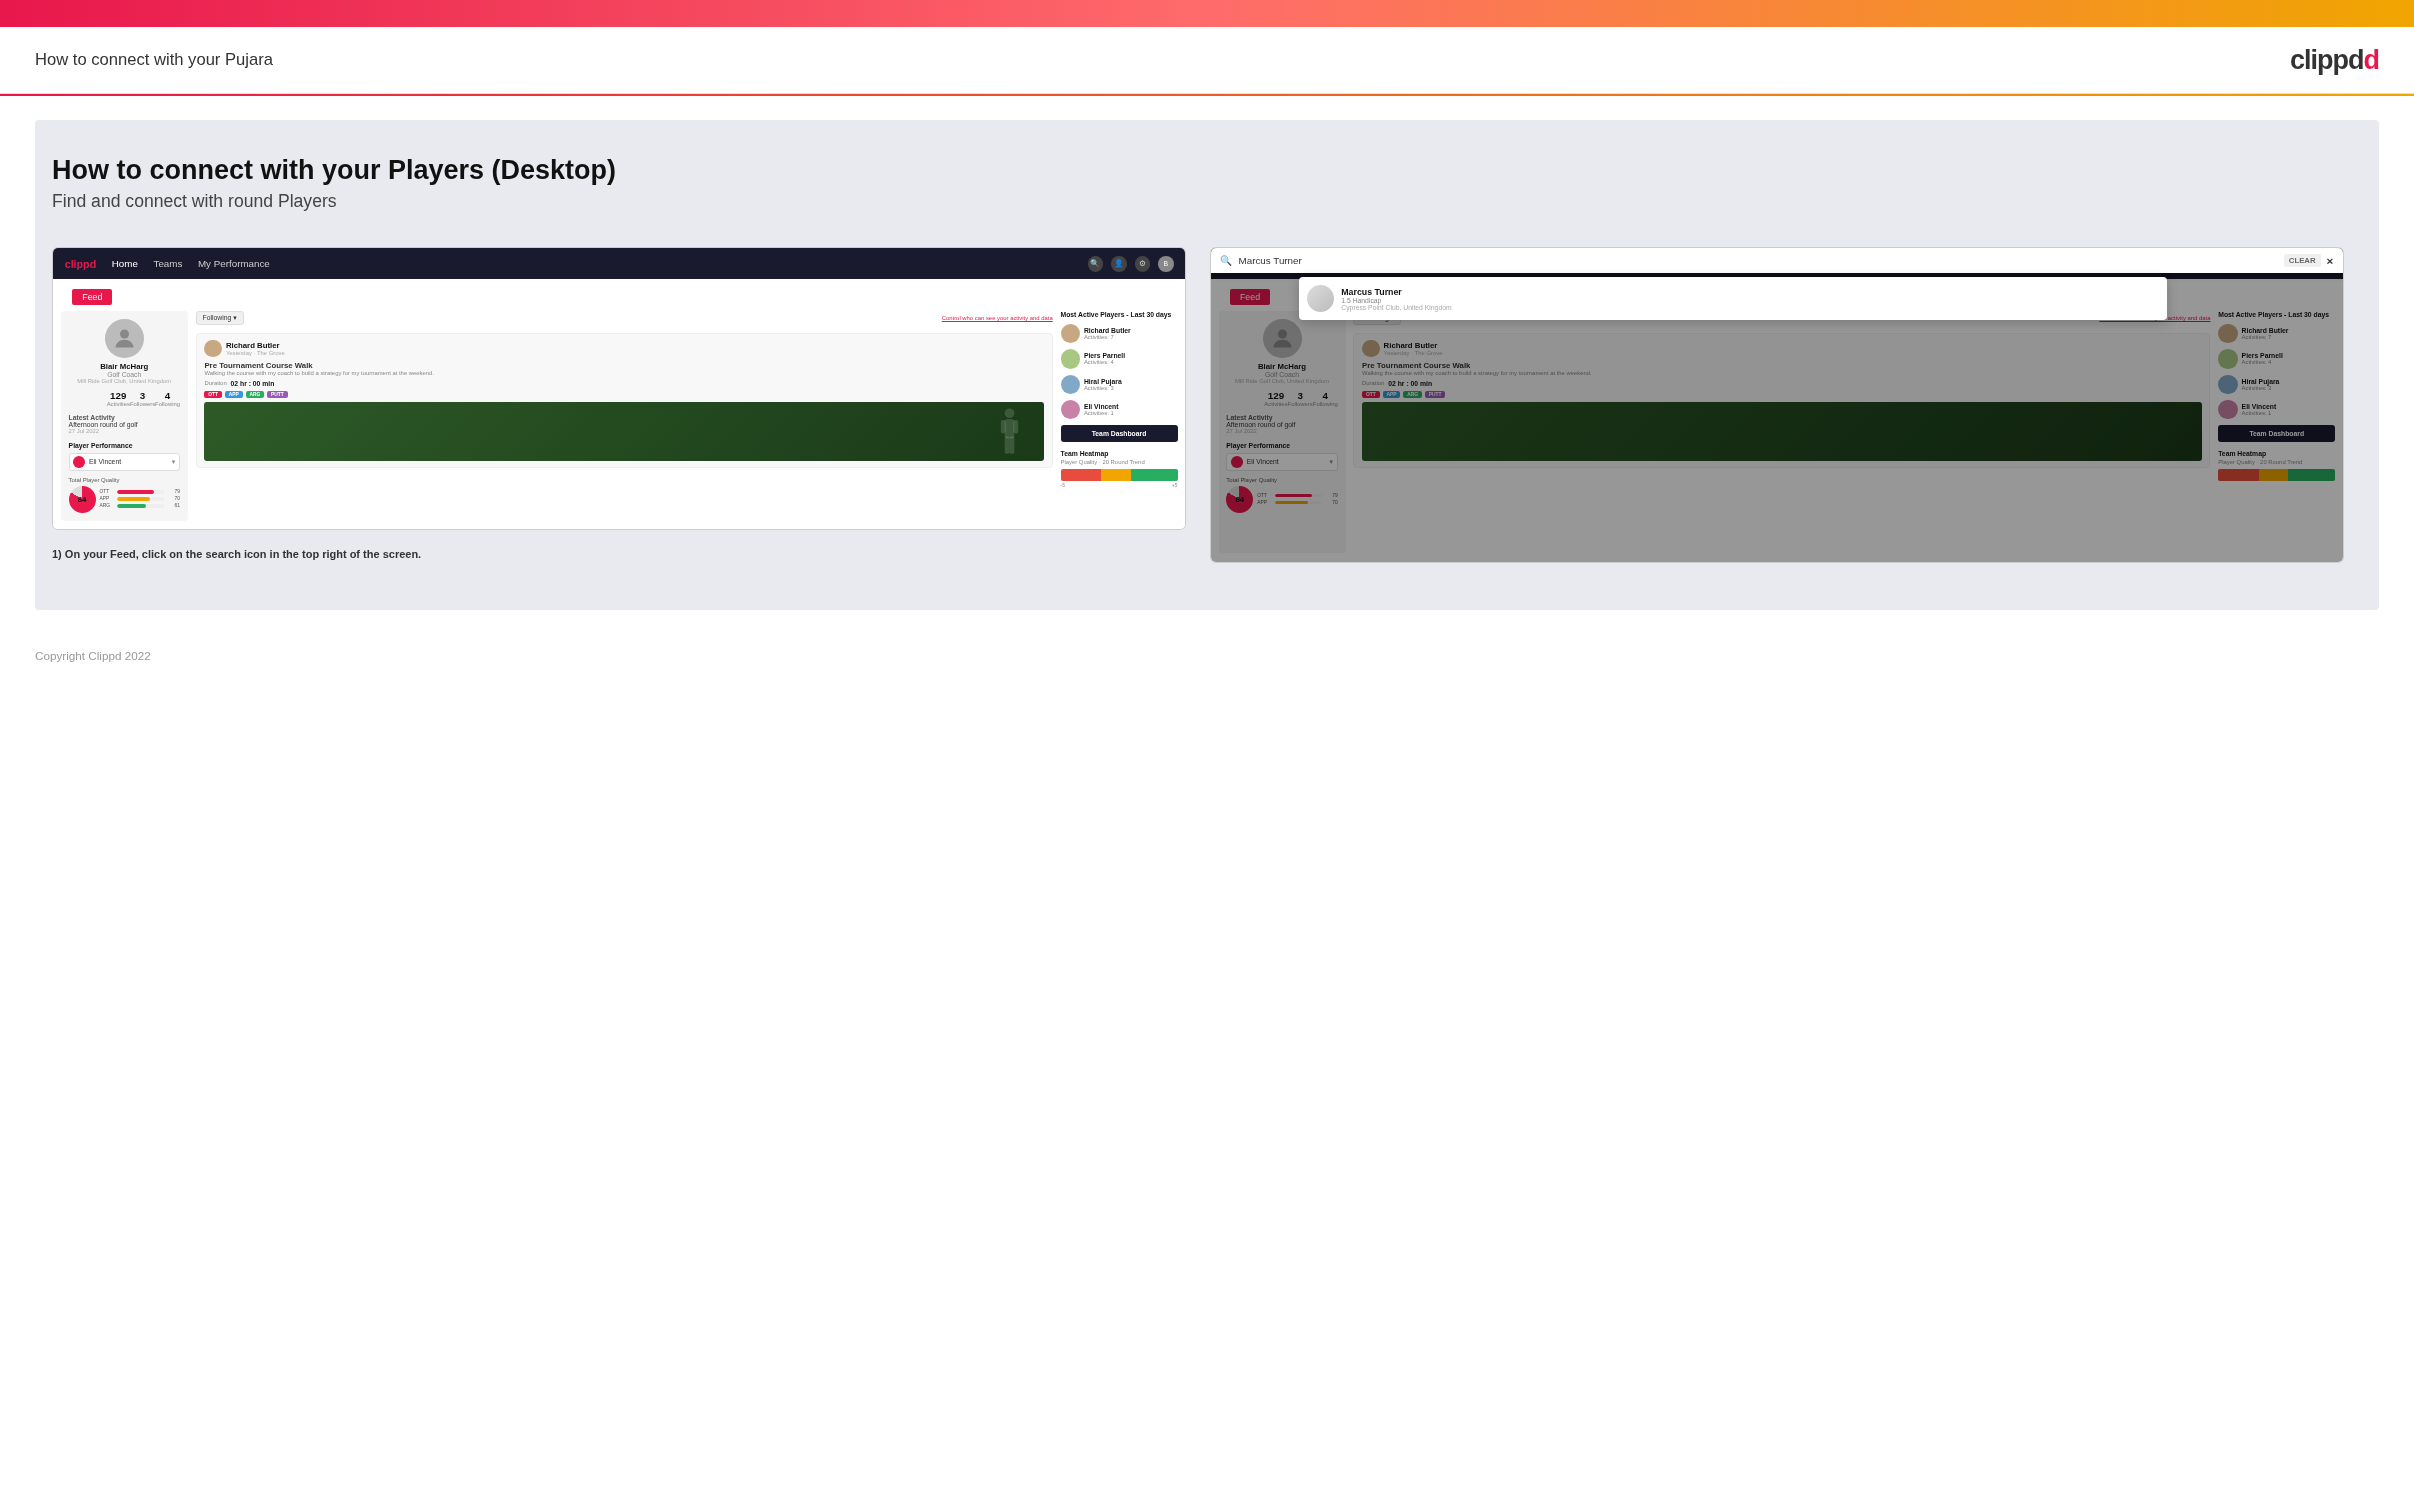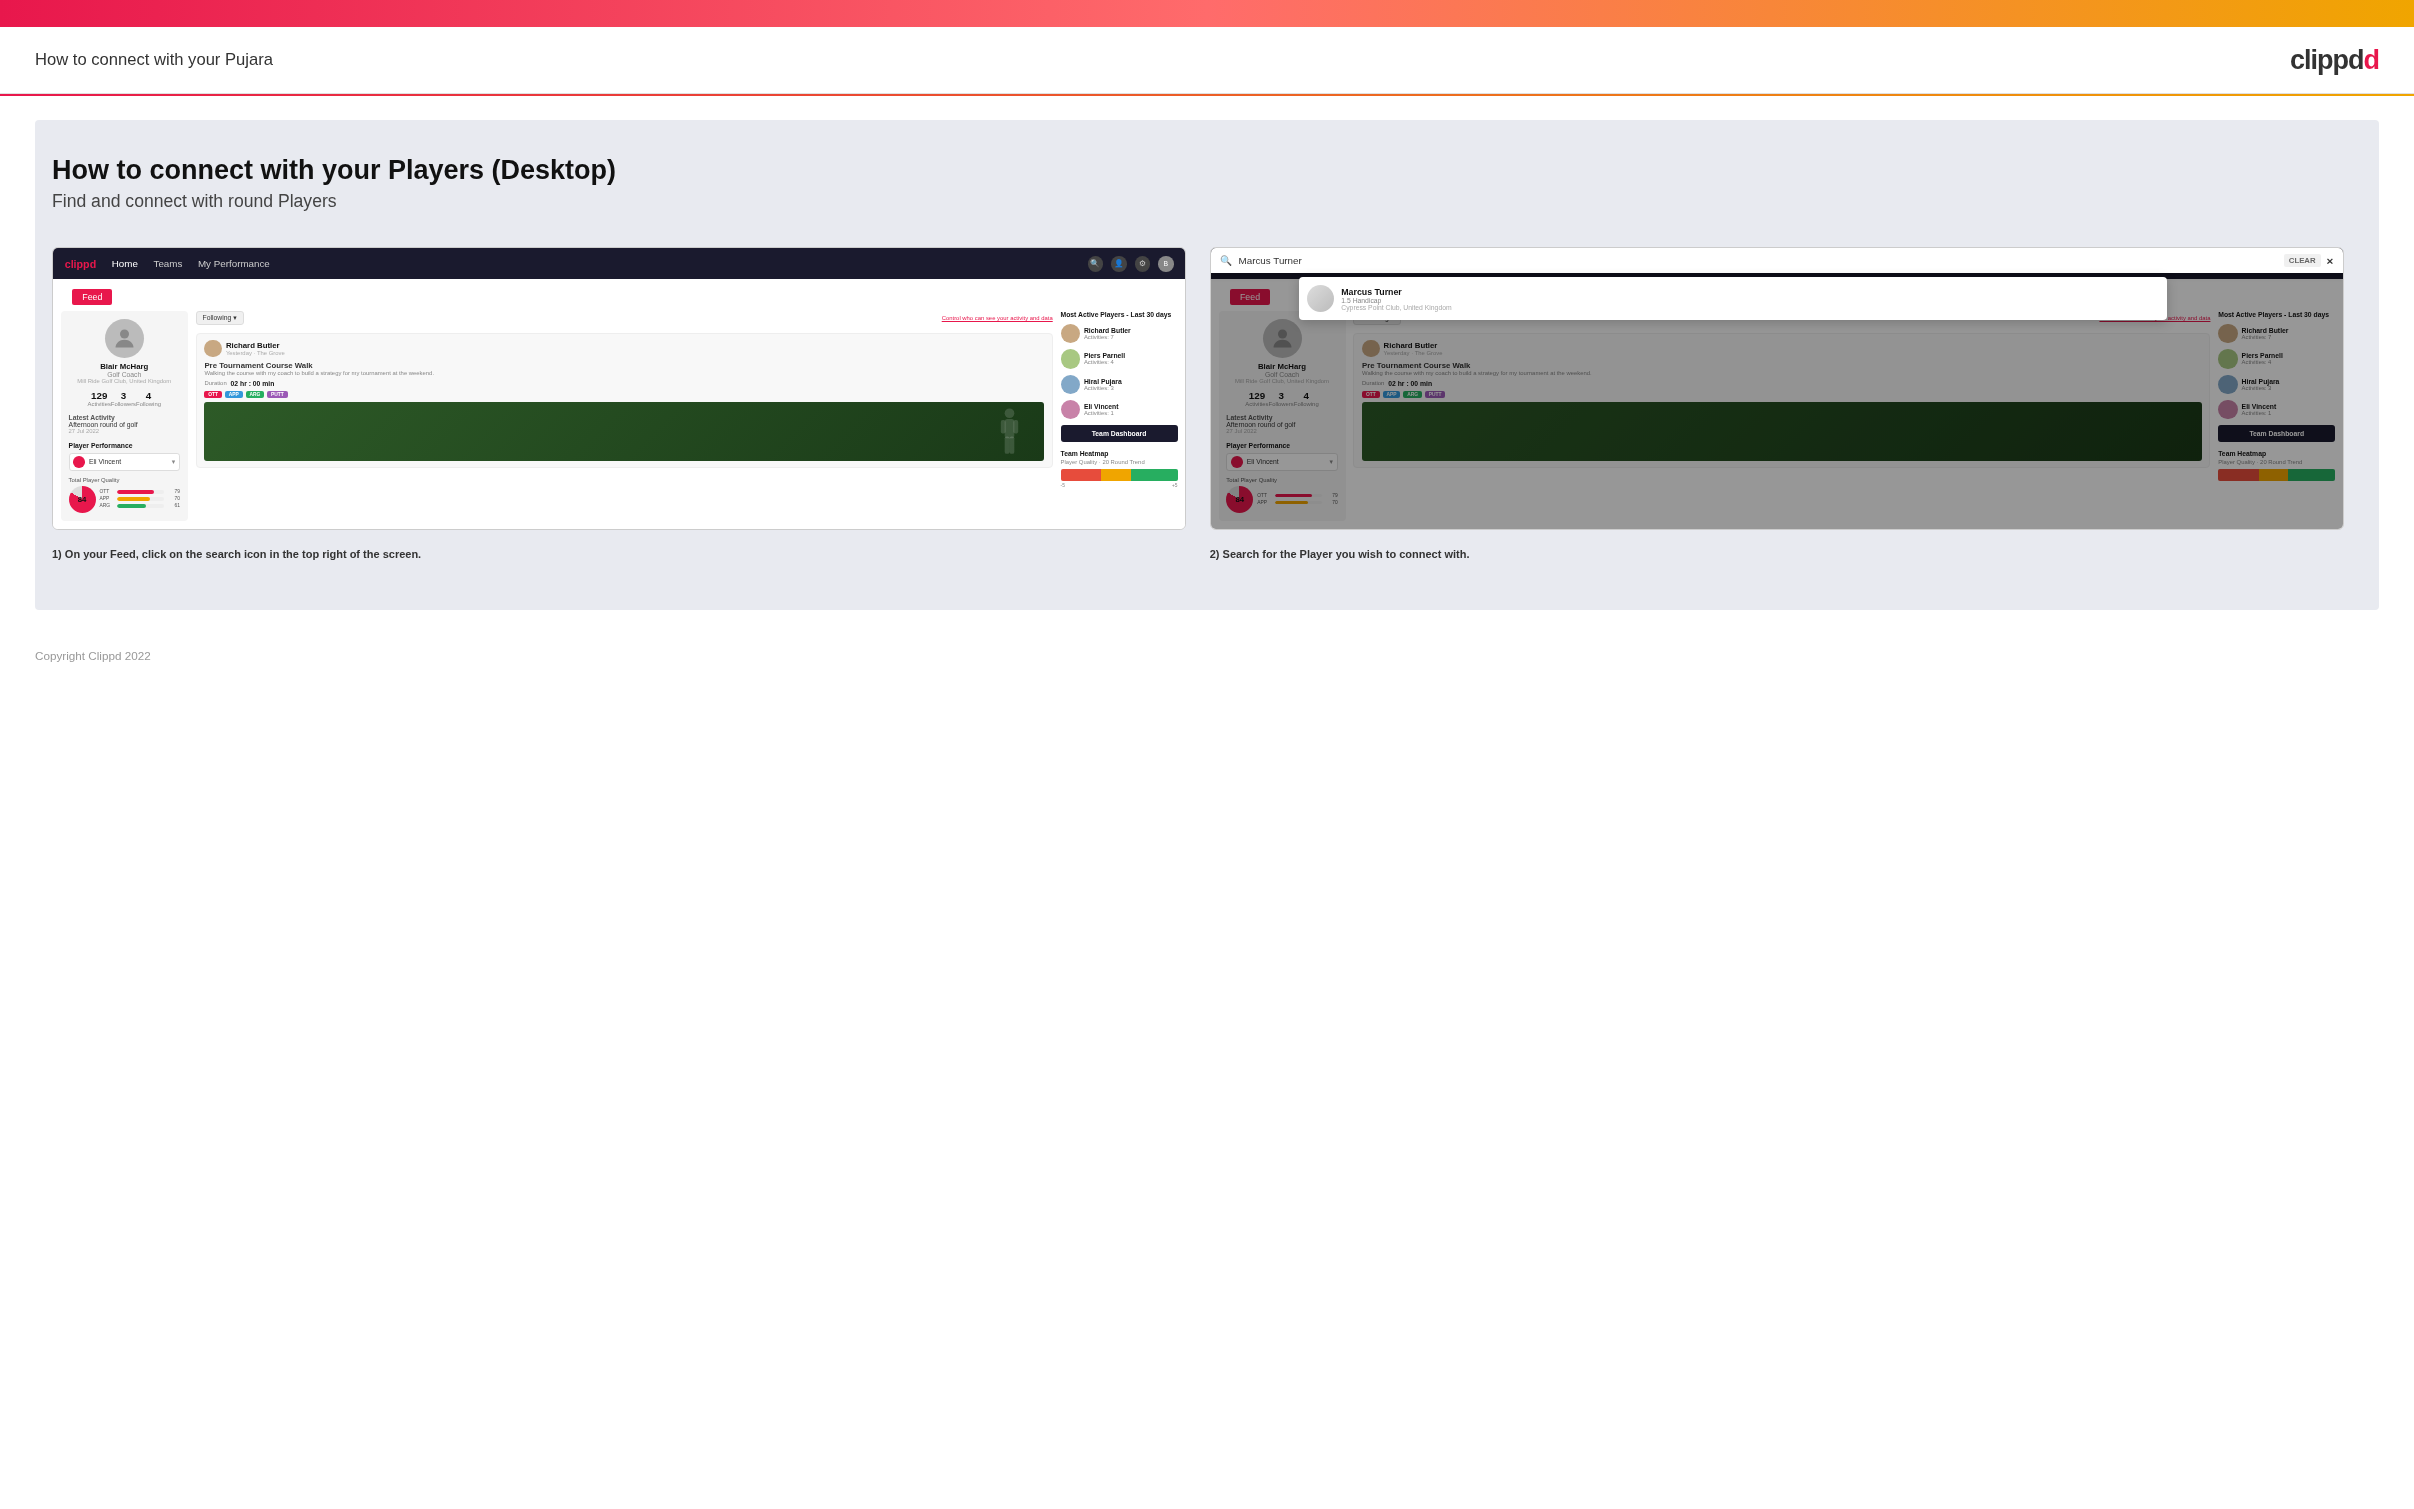--- a/index.html
+++ b/index.html
@@ -174,21 +174,21 @@
       color: #888;
     }
     .profile-club {
       font-size: 5.9px;
       text-align: center;
       color: #aaa;
       margin-bottom: 5.9px;
     }
     .profile-stats {
       display: flex;
-      justify-content: center;
+      justify-content: flex-end;
       margin: 5.9px 0;
     }
     .stat-item {
       text-align: center;
     }
     .stat-num {
       font-size: 9.8px;
       font-weight: 700;
       color: #111;
     }
@@ -940,22 +940,20 @@
           <div class="search-result-item">
             <div class="search-result-avatar" style="background:linear-gradient(135deg,#ddd,#bbb);"></div>
             <div>
               <div class="search-result-name">Marcus Turner</div>
               <div class="search-result-handicap">1.5 Handicap</div>
               <div class="search-result-club">Cypress Point Club, United Kingdom</div>
             </div>
           </div>
         </div>
       </div>
-      <div class="caption">2) Search for the Player you wish to
-connect with.</div>
     </div>
 
   </div>
 </div>
 
 <div class="footer">
   <span>Copyright Clippd 2022</span>
 </div>
 
 

